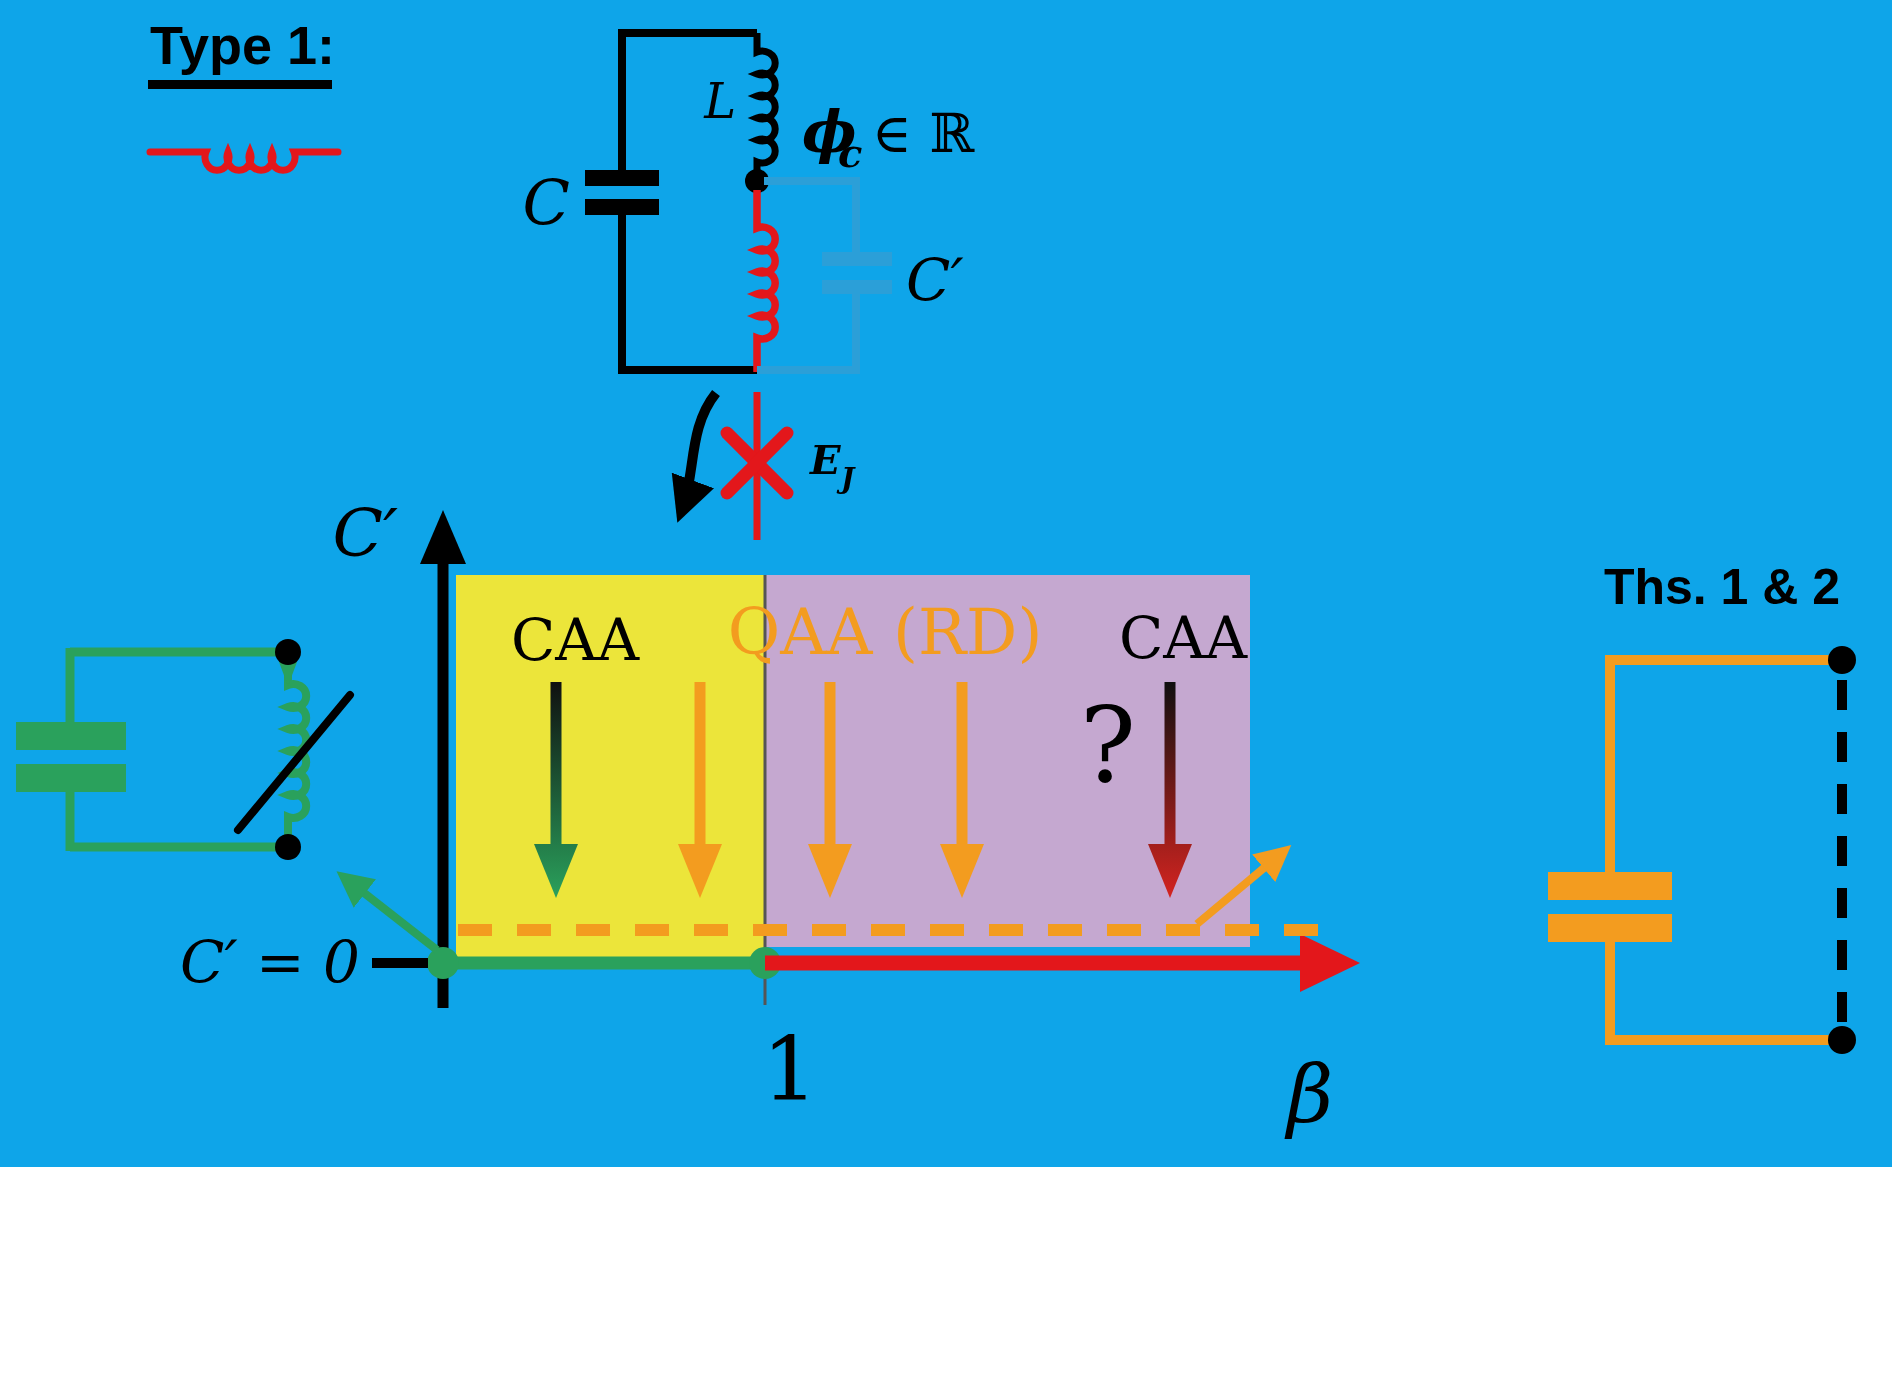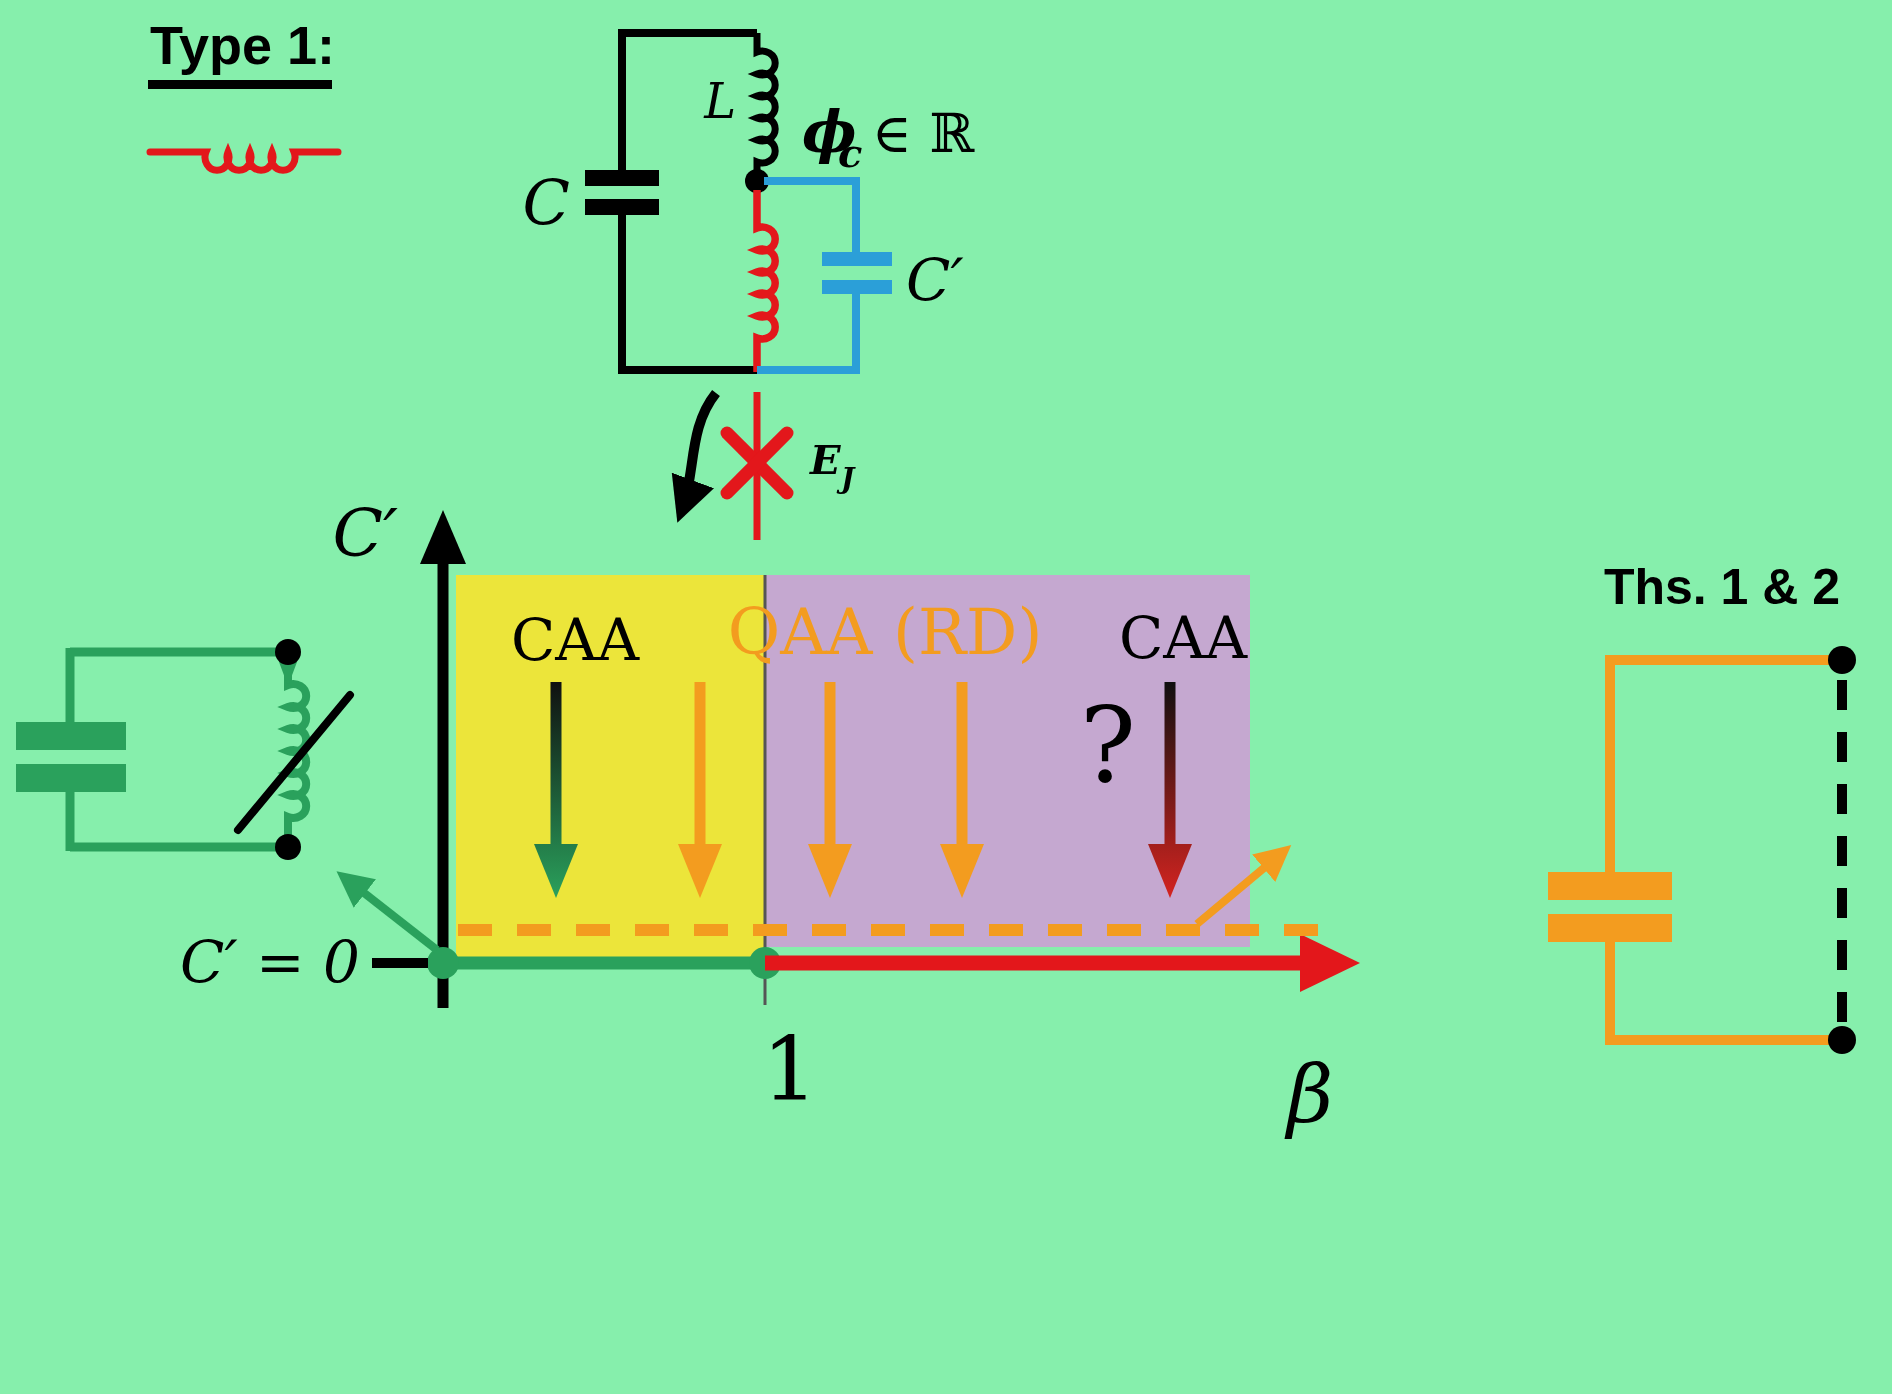--- a/index.html
+++ b/index.html
@@ -1,20 +1,20 @@
 <!DOCTYPE html>
 <html style="--red: #e3171b; --blue: #2b9fd8; --yellow: #ece53a; --purple: #c5a8d0; --orange: #f39c1f; --green: #2aa15c; --black: #000000;"><head>
 <meta charset="utf-8">
 <style>
   :root{
     --red:#e3171b; --blue:#2b9fd8; --yellow:#ece53a; --purple:#c5a8d0;
     --orange:#f39c1f; --green:#2aa15c; --black:#000000;
   }
   html,body{margin:0;padding:0;background:#fff;}
-  .stage{position:relative;width:1892px;height:1394px;background:#86efac;overflow:hidden;}
+  .stage{position:relative;width:1892px;height:1167px;background:#0ea5e9;overflow:hidden;}
   svg{display:block;}
   text{font-family:"DejaVu Serif",serif;fill:#000;}
   .it{font-style:italic;}
   .sans{font-family:"Liberation Sans",sans-serif;font-weight:600;}
   .bold{font-weight:bold;}
   .f-blk{fill:var(--black);} .s-blk{stroke:var(--black);}
   .f-red{fill:var(--red);}  .s-red{stroke:var(--red);}
   .s-blu{stroke:var(--blue);} .f-blu{fill:var(--blue);}
   .f-grn{fill:var(--green);} .s-grn{stroke:var(--green);}
   .f-org{fill:var(--orange);} .s-org{stroke:var(--orange);}

